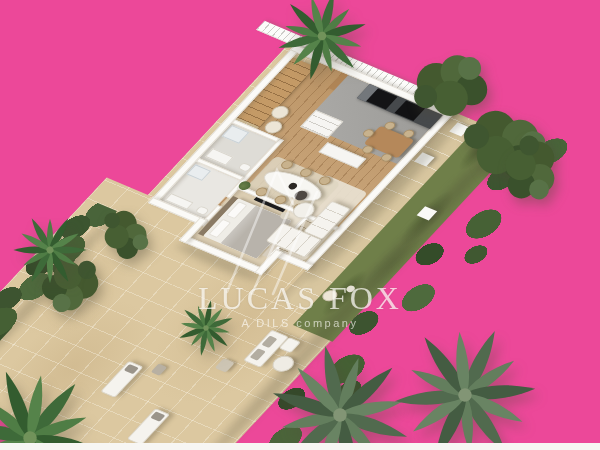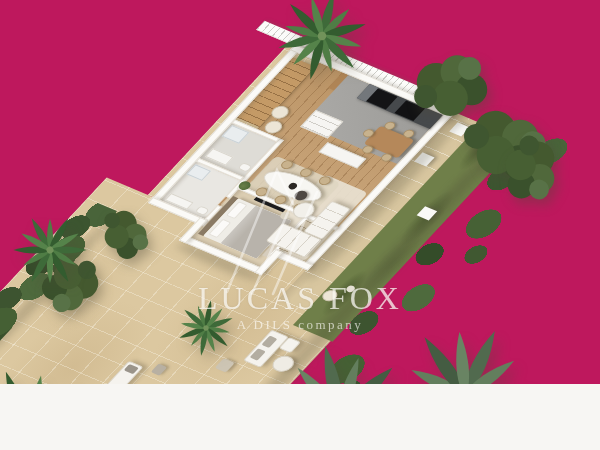--- a/index.html
+++ b/index.html
@@ -1,16 +1,16 @@
 <!DOCTYPE html>
 <html><head>
 <meta charset="utf-8">
 <style>
   html,body{margin:0;padding:0;background:#f7f6f3;}
-  .stage{position:relative;width:600px;height:384px;overflow:hidden;background:#be185d;font-family:"Liberation Sans",sans-serif;}
+  .stage{position:relative;width:600px;height:443px;overflow:hidden;background:#ec4899;font-family:"Liberation Sans",sans-serif;}
   .a{position:absolute;}
   
   #plot{position:absolute;left:0;top:0;width:520px;height:360px;transform-origin:0 0;
         transform:matrix(0.652,-0.700,0.859,0.365,-82.4,380.4);}
   
   .sand{background-color:#dcc8a0;background-image:
     repeating-linear-gradient(to right, rgba(255,252,242,.32) 0 1px, transparent 1px 26px),
     repeating-linear-gradient(to bottom, rgba(255,252,242,.32) 0 1px, transparent 1px 26px),
     radial-gradient(130px 80px at 28% 38%, rgba(184,156,110,.28), transparent 70%),
     radial-gradient(170px 95px at 72% 72%, rgba(184,156,110,.24), transparent 70%),
@@ -50,21 +50,21 @@
   .outwhite{background:#f5f3ee;border:1px solid #ddd8cc;border-radius:3px;box-sizing:border-box;box-shadow:3px 4px 5px rgba(96,86,64,.35);}
   
   .palm{position:absolute;filter:drop-shadow(5px 7px 6px rgba(80,74,56,.35));}
   .palm.grey{filter:saturate(.55) brightness(1.06) drop-shadow(5px 7px 6px rgba(80,74,56,.35));}
   .bush{position:absolute;filter:drop-shadow(4px 6px 6px rgba(80,74,56,.38));}
   
   .wm-title{position:absolute;left:0;right:0;top:280px;text-align:center;
     font-family:"Liberation Serif","DejaVu Serif",serif;font-size:32px;letter-spacing:3px;
     color:rgba(255,254,250,.72);text-shadow:0 0 2px rgba(120,110,90,.18);}
   .wm-sub{position:absolute;left:0;right:0;top:317px;text-align:center;
-    font-family:Liberation Serif, serif;font-size:13px;letter-spacing:2.5px;
+    font-family:Liberation Sans, sans-serif;font-size:11px;letter-spacing:2.5px;
     color:rgba(255,254,250,.64);}
 </style>
 </head>
 <body>
 
 <div class="stage">
 
   <svg width="0" height="0" style="position:absolute" aria-hidden="true">
     <defs>
       <g id="palm-sym">

